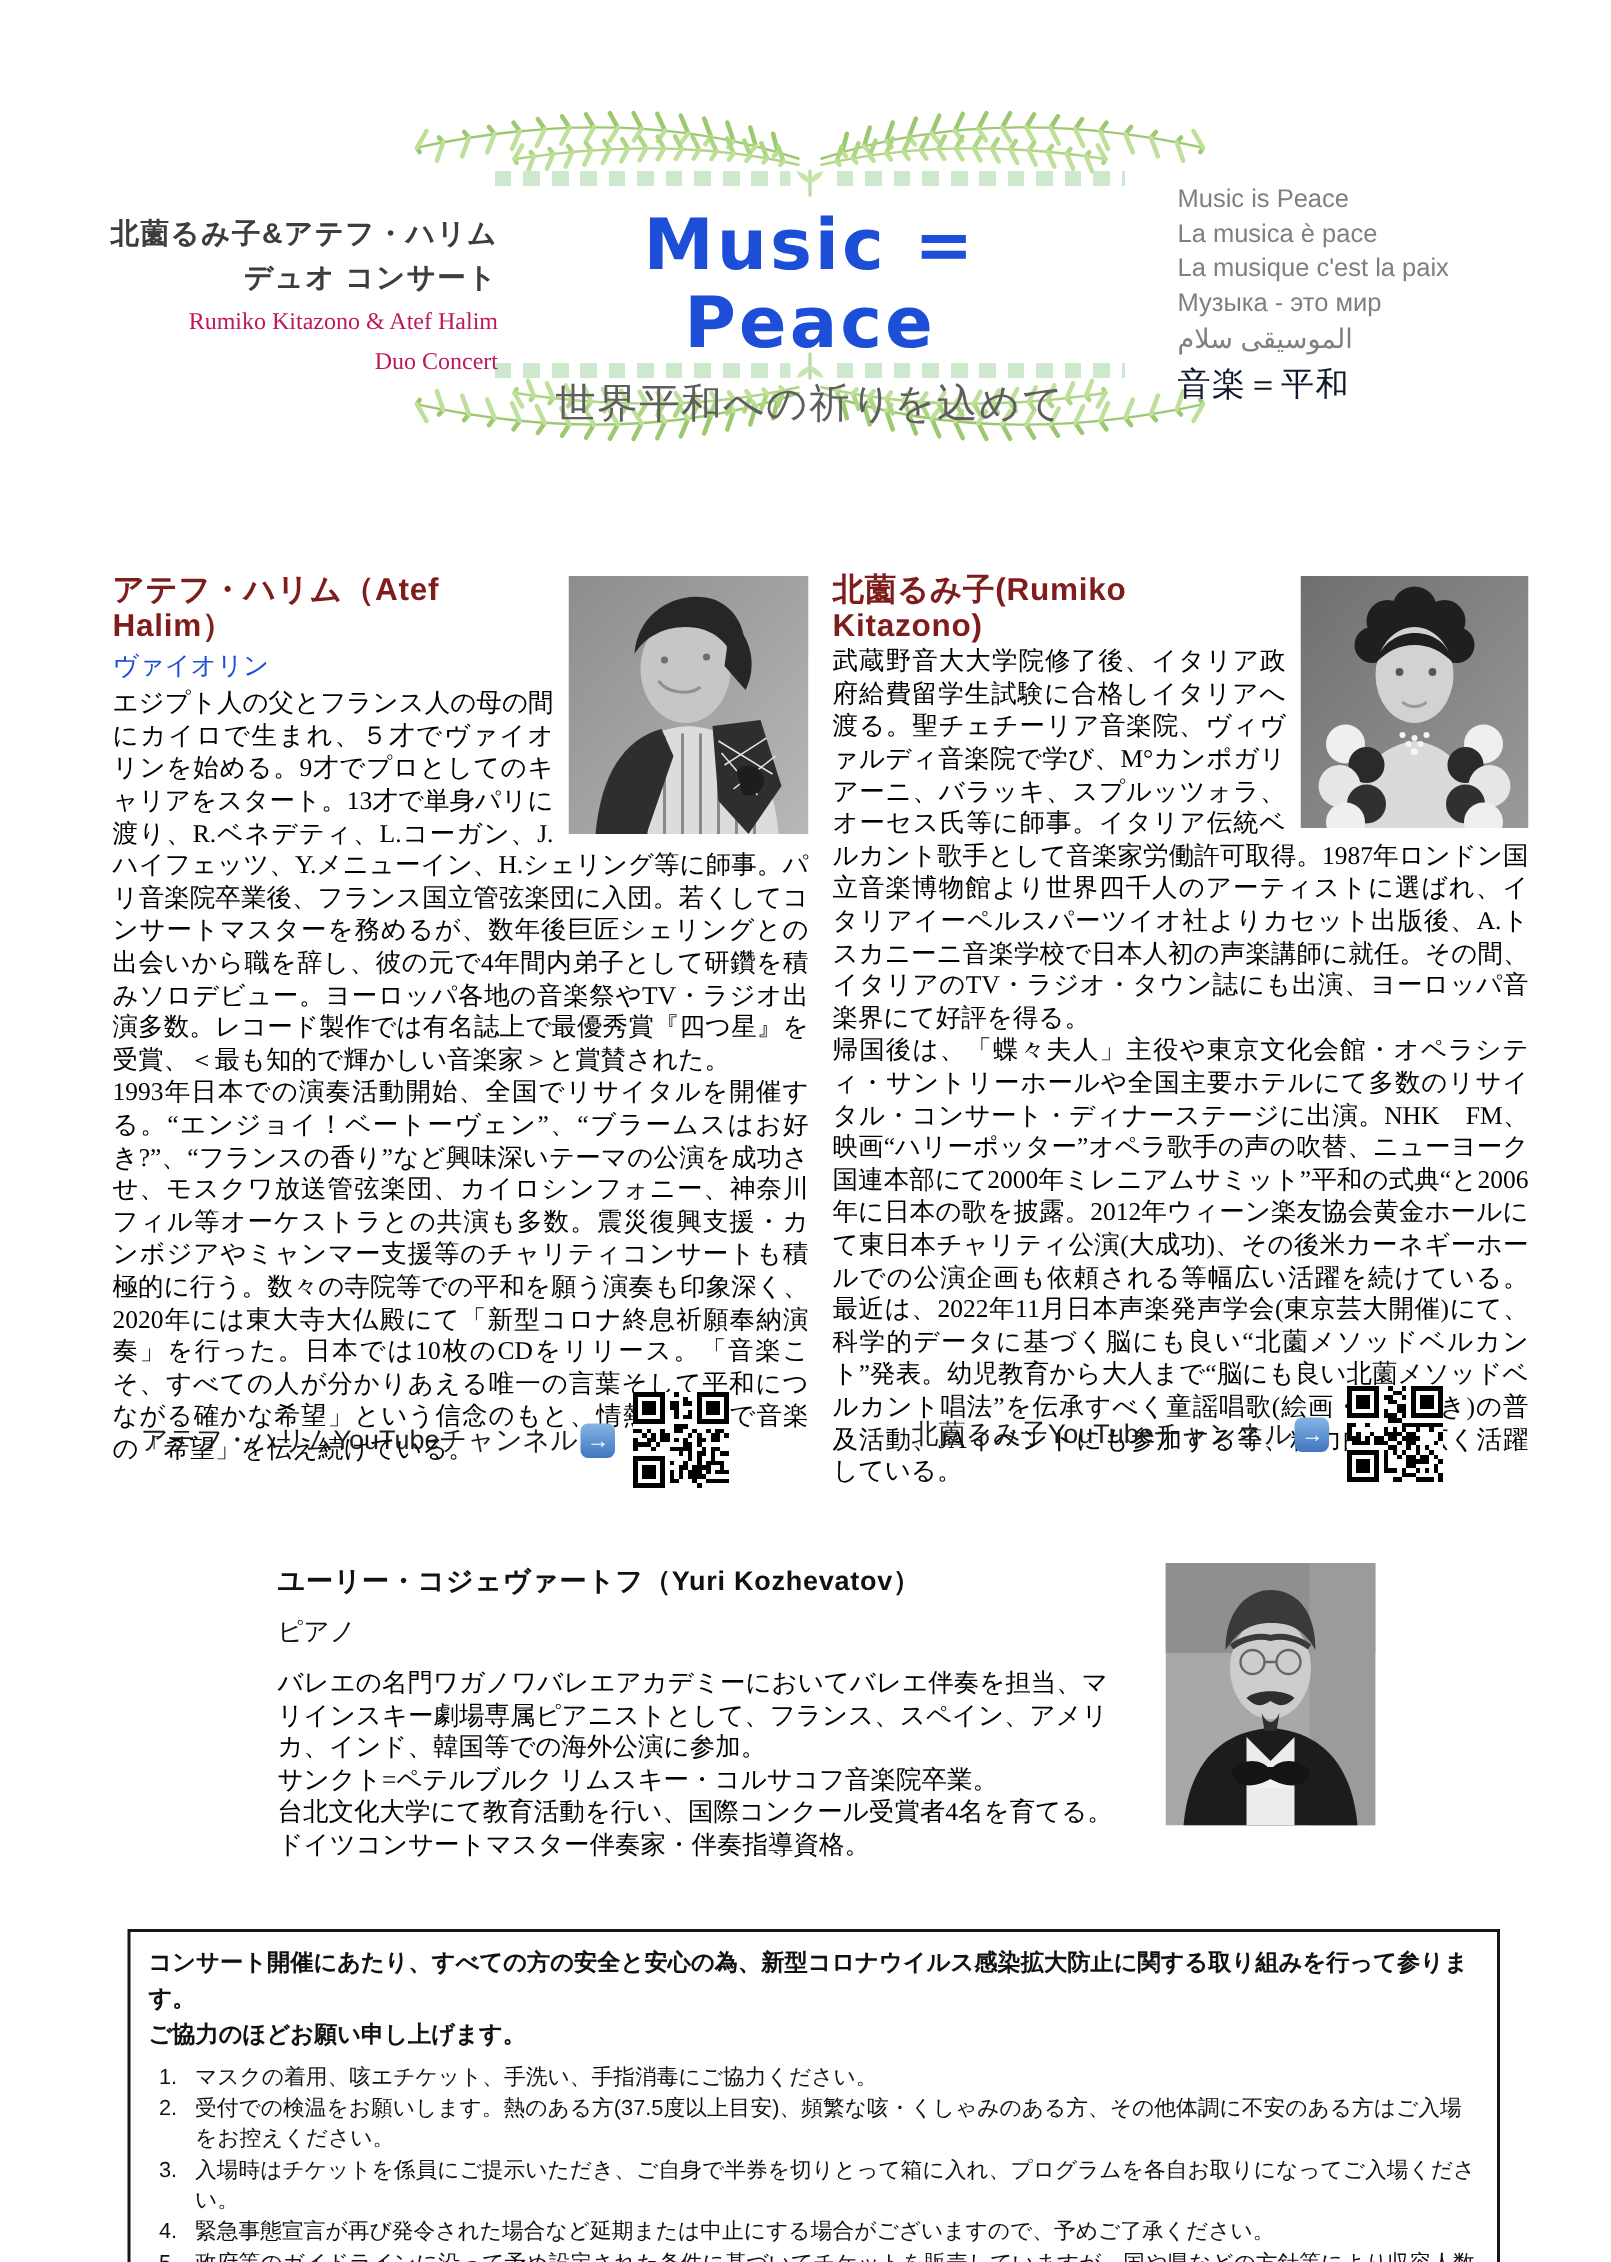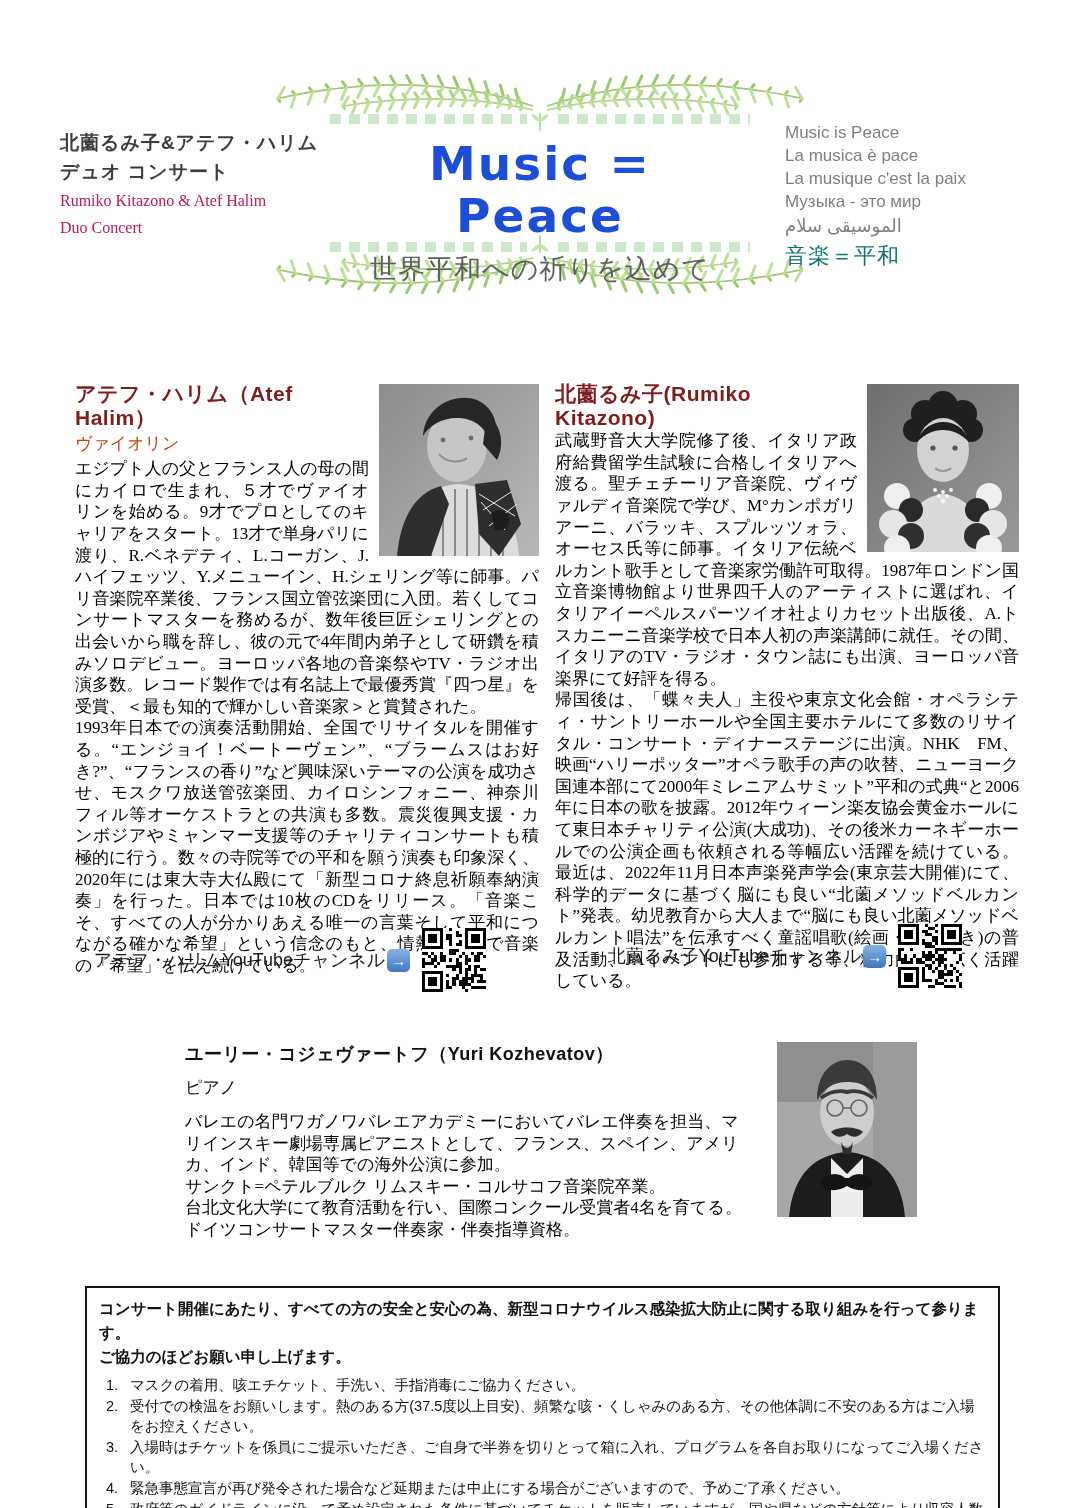--- a/index.html
+++ b/index.html
@@ -14,40 +14,40 @@
   .deco-bottom .branches{transform:scaleY(-1);}
   .dashrow{position:relative;height:10px;width:420px;margin:0 auto;
            background:repeating-linear-gradient(90deg,#cde8cd 0 11px,transparent 11px 19px);}
   .deco-top .dashrow{margin-top:-4px;}
   .deco-bottom .dashrow{margin-bottom:-2px;}
   .sprout{position:absolute;left:50%;transform:translateX(-50%);width:26px;height:20px;background:#fff;}
   .deco-top .sprout{top:-2px;}
   .deco-bottom .sprout{top:-8px;transform:translateX(-50%) scaleY(-1);}
 
   
-  .title-left{position:absolute;left:60px;top:128px;width:272px;text-align:left;}
+  .title-left{position:absolute;left:60px;top:142px;width:272px;text-align:right;}
   .title-left .jp{font-size:19px;font-weight:bold;color:#3d3d3d;line-height:1.55;letter-spacing:1px;}
   .title-left .en{font-family:"Liberation Serif","DejaVu Serif",serif;font-size:16px;color:#be185d;line-height:1.7;}
 
   .title-center{position:absolute;left:350px;top:138px;width:380px;text-align:center;}
   .main-title{font-size:47px;font-weight:bold;color:#1d4ed8;letter-spacing:2px;line-height:1.1;
               font-family:"DejaVu Sans","Liberation Sans",sans-serif;}
   .sub-title{margin-top:10px;font-family:"Liberation Serif","DejaVu Serif",serif;font-size:27px;color:#5e5e5e;letter-spacing:1px;}
 
   .languages{position:absolute;left:785px;top:122px;width:230px;}
   .languages .lang{font-size:17px;color:#7f7f7f;line-height:1.35;}
   .languages .lang-ar{font-size:18px;}
-  .languages .lang-jp{font-size:22px;color:#0f766e;margin-top:3px;letter-spacing:1px;}
+  .languages .lang-jp{font-size:22px;color:#0f172a;margin-top:3px;letter-spacing:1px;}
 
   
   .bio-col{position:absolute;top:382px;width:464px;}
   .bio-left{left:75px;}
   .bio-right{left:555px;}
   .bio-col h2{margin:0;font-size:21px;font-weight:bold;color:#7f1d1d;line-height:1.15;letter-spacing:0.5px;}
-  .bio-col .role{font-size:17px;color:#c2410c;margin:2px 0 3px 0;}
+  .bio-col .role{font-size:17px;color:#1d4ed8;margin:2px 0 3px 0;}
   .photo{float:right;margin:2px 0 6px 10px;}
   .bio-body{font-family:Liberation Serif, serif;font-size:17px;line-height:21.6px;
             text-align:justify;color:#000;}
   .bio-body p{margin:0;}
 
   
   .yt-row{position:absolute;display:flex;align-items:center;justify-content:center;gap:12px;width:460px;}
   .yt-left{left:60px;top:928px;}
   .yt-right{left:555px;top:924px;}
   .yt-label{font-size:18px;color:#1a1a1a;display:flex;align-items:center;}

